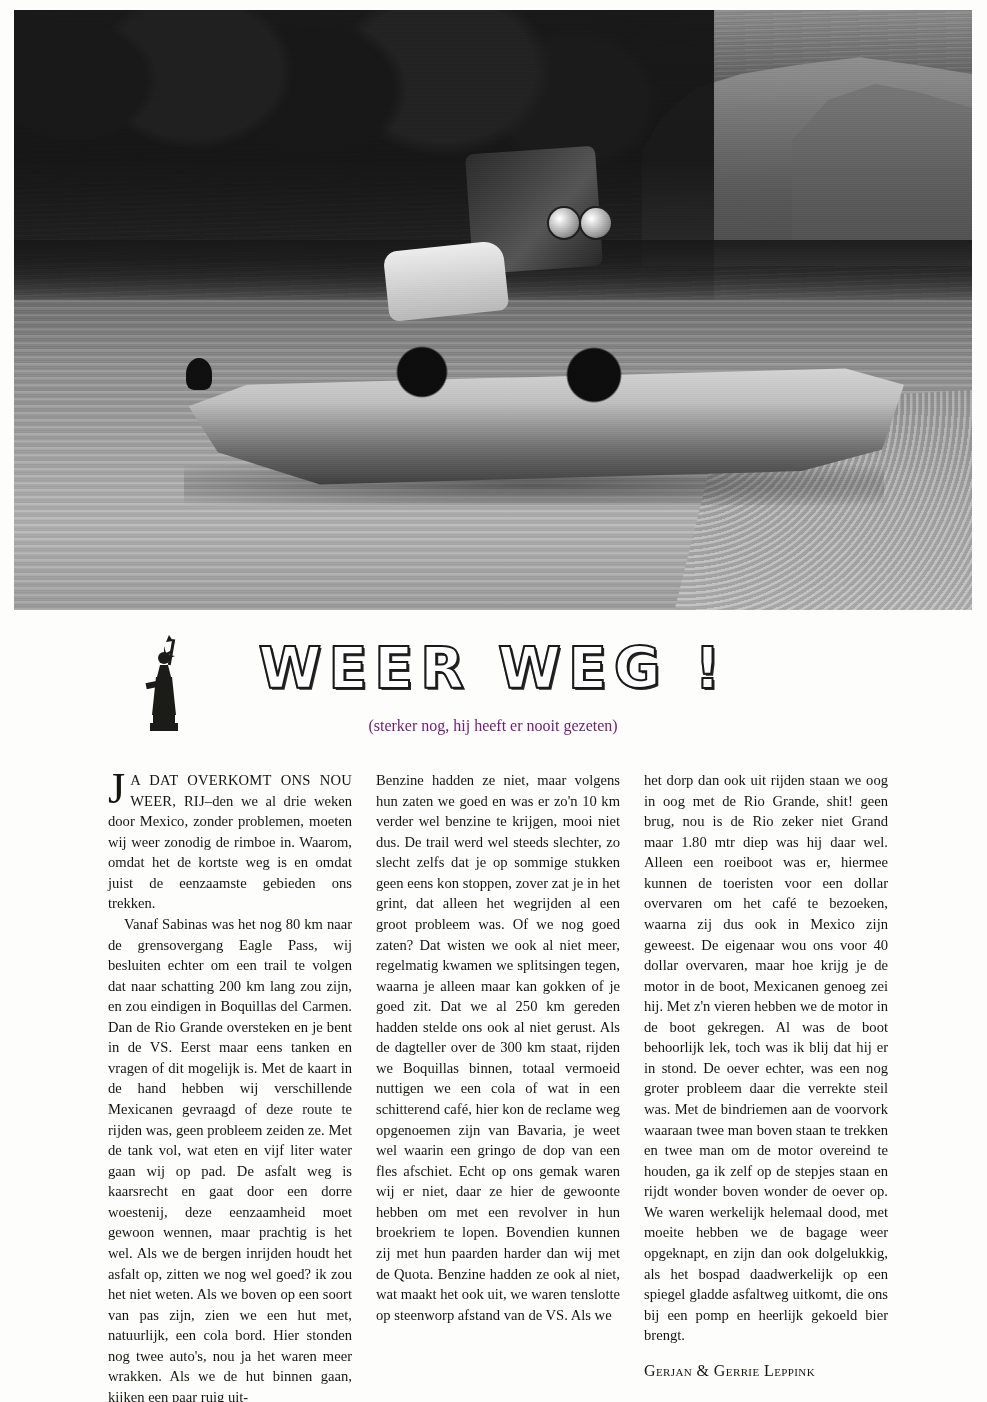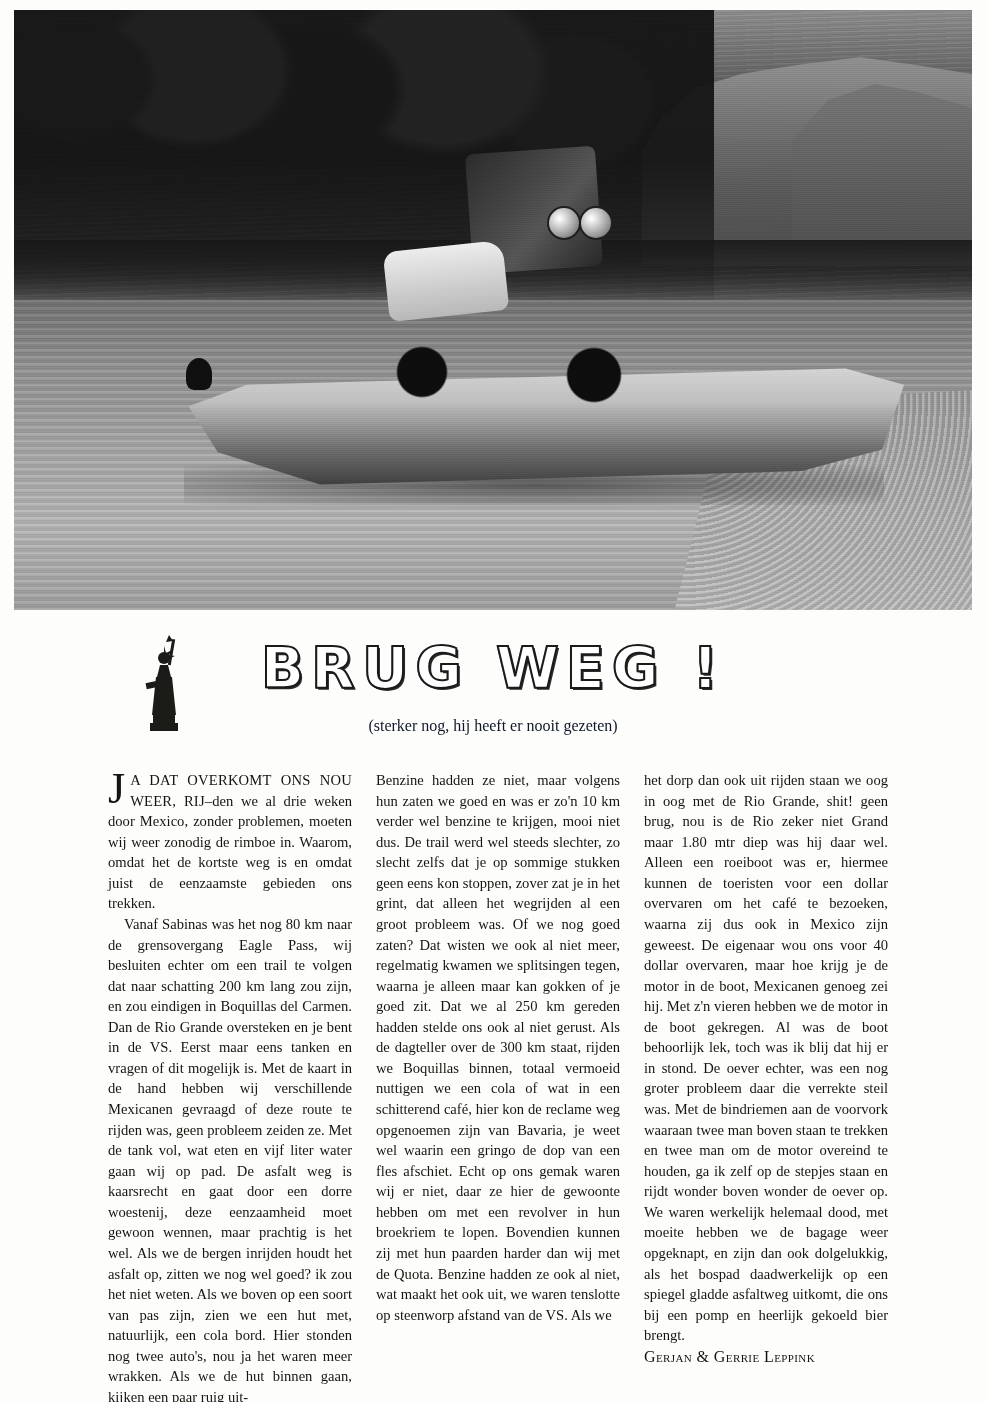--- a/index.html
+++ b/index.html
@@ -248,21 +248,21 @@
       0 1px 0 #777;
   }
   .subtitle {
     position: absolute;
     left: 0;
     top: 92px;
     width: 958px;
     text-align: center;
     font-family: "Liberation Serif", serif;
     font-size: 16px;
-    color: #0f172a;
+    color: #701a75;
   }
 
   
   .article {
     position: absolute;
     left: 108px;
     top: 770px;
     width: 782px;
     height: 612px;
     display: flex;
@@ -292,20 +292,21 @@
     font-size: 44px;
     line-height: 34px;
     padding: 2px 5px 0 0;
     font-weight: normal;
   }
   .smallcaps {
     font-variant: small-caps;
     letter-spacing: 0.2px;
   }
   .byline {
+    margin-top: 14px;
     font-variant: small-caps;
     font-size: 16px;
     letter-spacing: 0.4px;
     text-align: left;
   }
 </style>
 </head>
 <body>
 
 <div class="page">
@@ -338,21 +339,21 @@
           <path d="M22 50 L38 50 L42 88 L18 88 Z"></path>
           <path d="M26 38 h8 l3 12 h-14 z"></path>
           <circle cx="30" cy="31" r="6"></circle>
           <path d="M30 19 L32 26 L38 23 L35 28 L41 29 L34 32 L30 25 Z"></path>
           <rect x="36" y="12" width="3" height="26" transform="rotate(10 37 25)"></rect>
           <path d="M35 8 l4 6 l-7 1 z"></path>
           <rect x="12" y="55" width="12" height="6" transform="rotate(-12 18 58)"></rect>
         </g>
       </svg>
     </div>
-    <div class="brug-weg">BRUG WEG !</div>
+    <div class="brug-weg">WEER WEG !</div>
     <div class="subtitle">(sterker nog, hij heeft er nooit gezeten)</div>
   </div>
 
   <div class="article">
 
     <div class="col">
       <p class="dropcap-para">
         <span class="dropcap">J</span><span class="smallcaps">A DAT OVERKOMT ONS NOU WEER, RIJ–</span><span>den we al drie weken door Mexico, zonder problemen, moeten wij weer zonodig de rimboe in. Waarom, omdat het de kortste weg is en omdat juist de eenzaamste gebieden ons trekken.</span>
       </p>
       <p>Vanaf Sabinas was het nog 80 km naar de grensovergang Eagle Pass, wij besluiten echter om een trail te volgen dat naar schatting 200 km lang zou zijn, en zou eindigen in Boquillas del Carmen. Dan de Rio Grande oversteken en je bent in de VS. Eerst maar eens tanken en vragen of dit mogelijk is. Met de kaart in de hand hebben wij verschillende Mexicanen gevraagd of deze route te rijden was, geen probleem zeiden ze. Met de tank vol, wat eten en vijf liter water gaan wij op pad. De asfalt weg is kaarsrecht en gaat door een dorre woestenij, deze eenzaamheid moet gewoon wennen, maar prachtig is het wel. Als we de bergen inrijden houdt het asfalt op, zitten we nog wel goed? ik zou het niet weten. Als we boven op een soort van pas zijn, zien we een hut met, natuurlijk, een cola bord. Hier stonden nog twee auto's, nou ja het waren meer wrakken. Als we de hut binnen gaan, kijken een paar ruig uit-</p>

